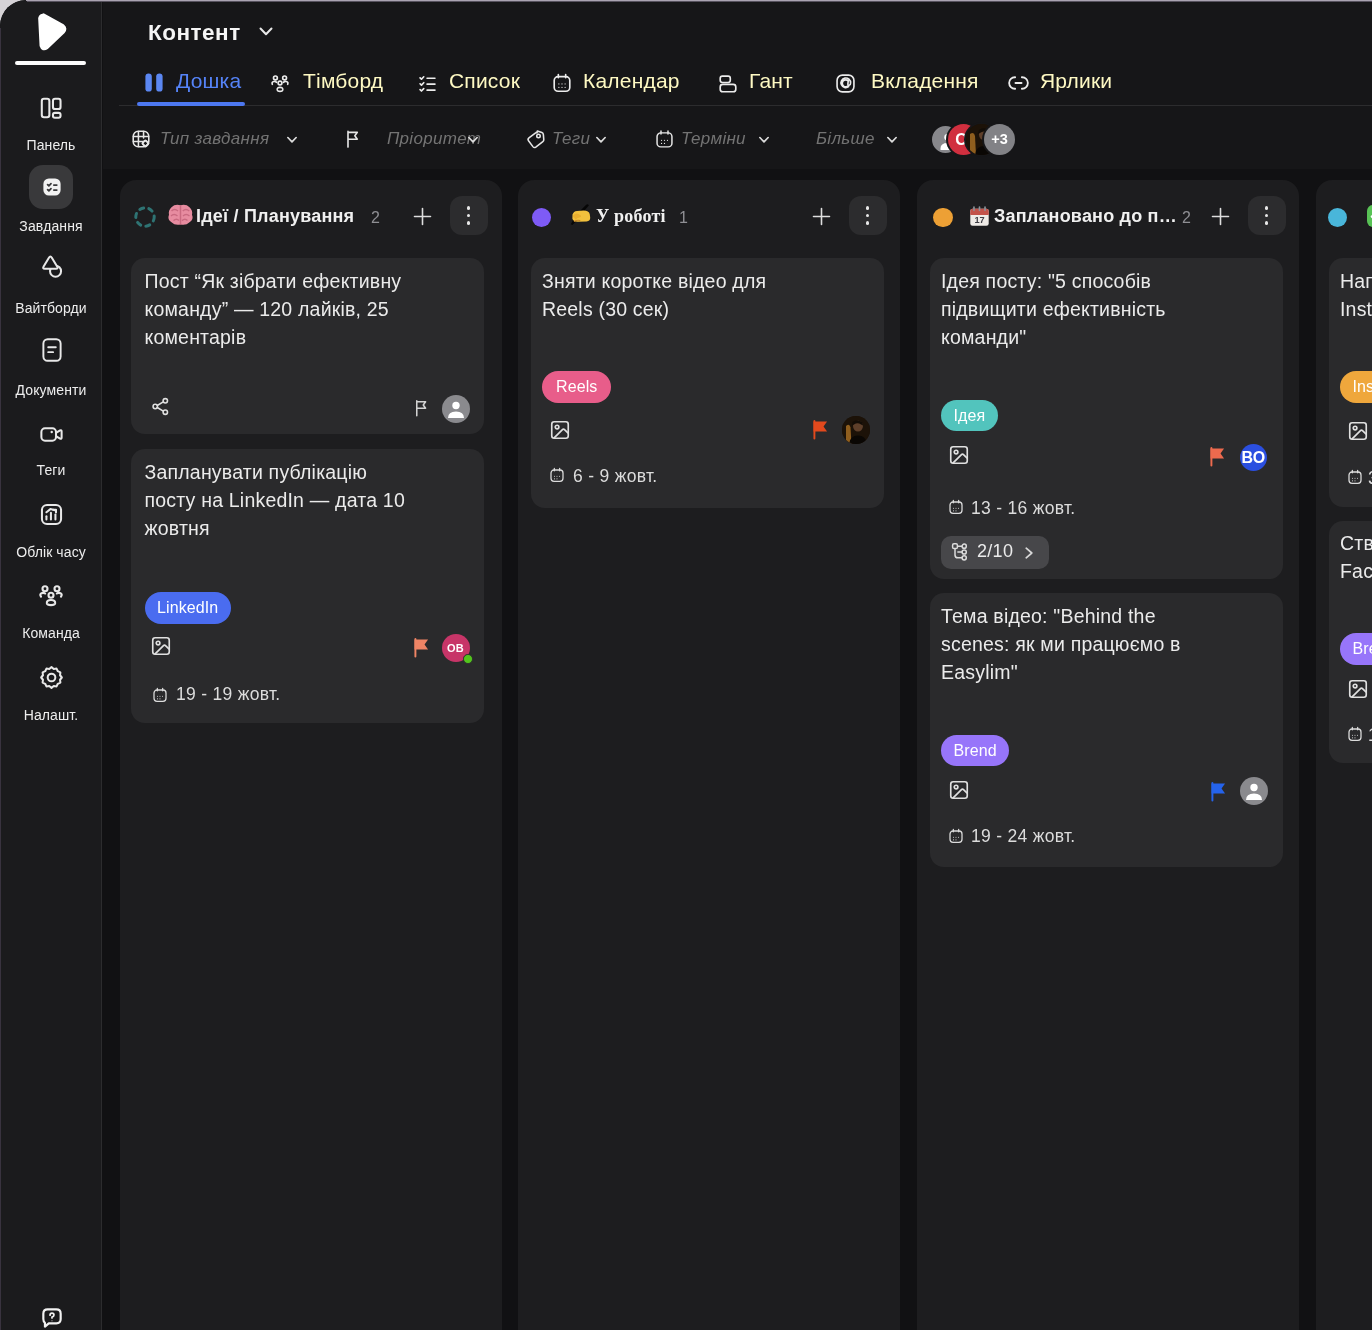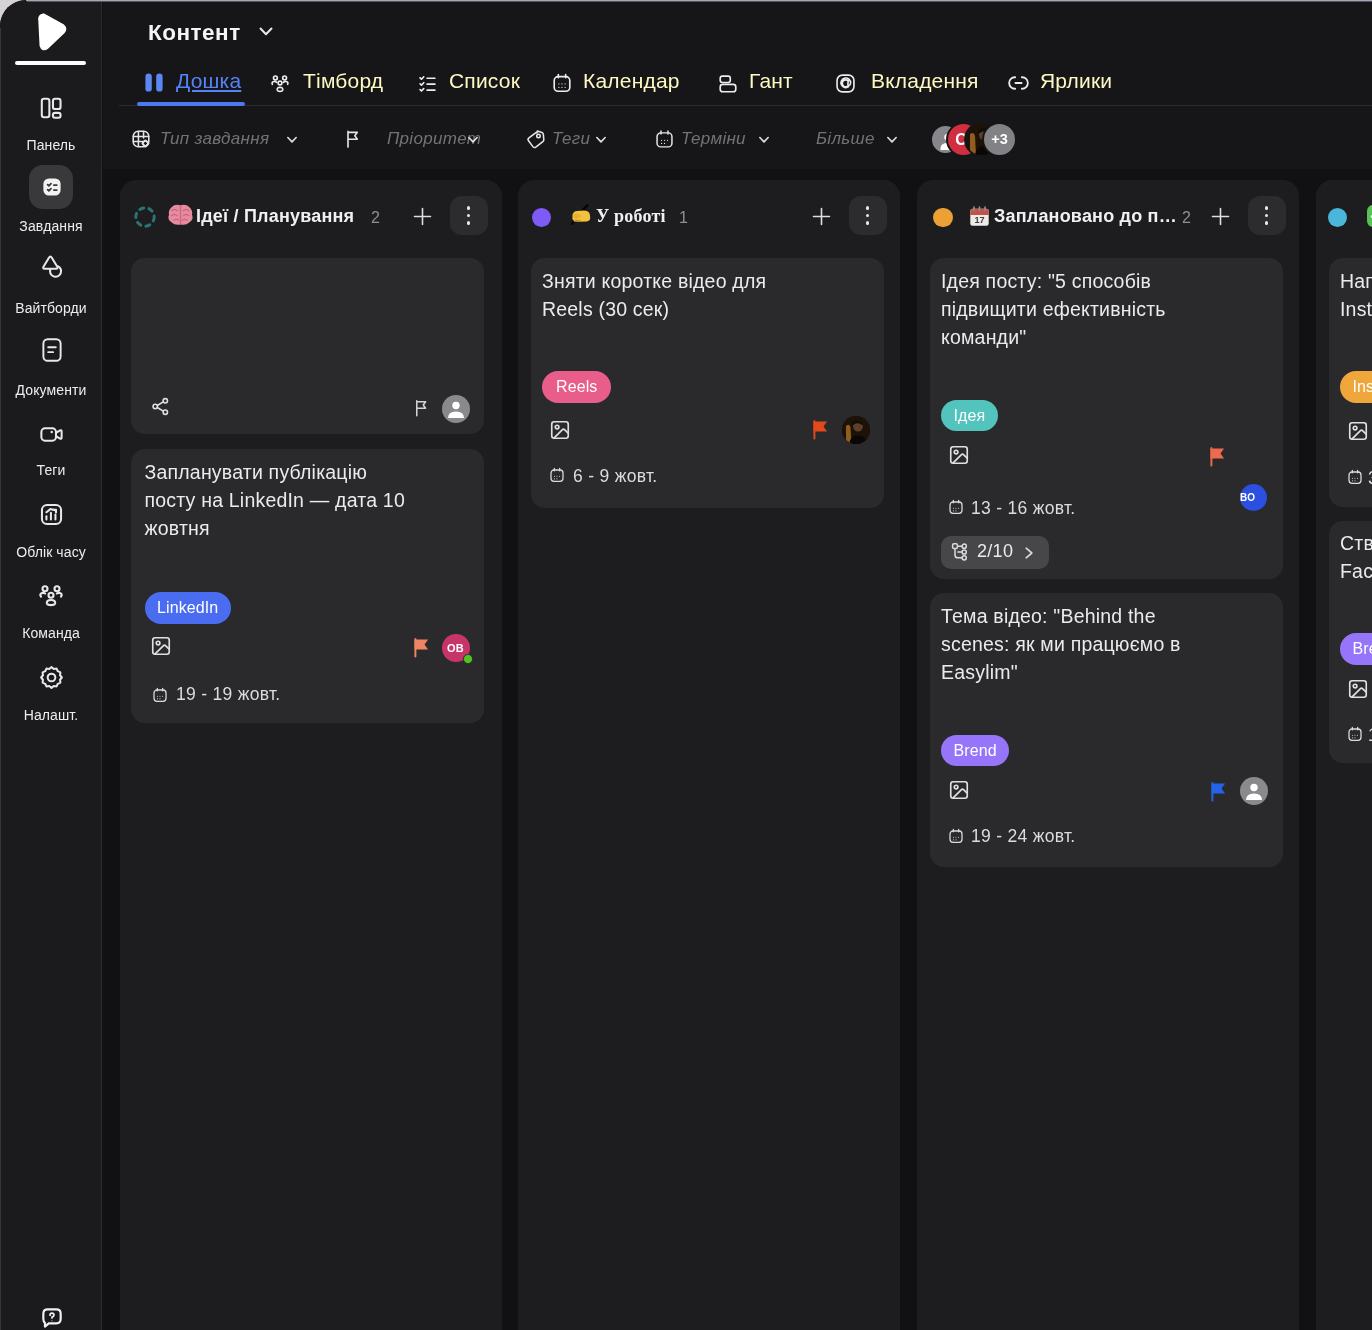--- a/index.html
+++ b/index.html
@@ -93,20 +93,21 @@
       <div class="dot" style="top:25px;"></div>
     </div>
 
   <div class="abs" style="left:1327.5px; top:207.5px; width:19.5px; height:19.5px; border-radius:50%; background:#49b6da;"></div>
   <svg class="abs" style="left:1366px; top:204px;" width="24" height="24" viewBox="0 0 24 24">
       <rect x="1" y="1" width="22" height="22" rx="6" fill="#58c255"></rect>
       <path d="M6 12.5 l4 4 L18 7" stroke="#fff" stroke-width="2.5" fill="none" stroke-linecap="round" stroke-linejoin="round"></path>
     </svg>
 
   <div class="card" style="left:130.5px; top:258px; height:176px;"></div>
+  <div class="ctitle" style="left:144.5px; top:267px;">Пост “Як зібрати ефективну<br>команду” — 120 лайків, 25<br>коментарів</div>
   <svg class="abs" style="left:150px; top:396px;" width="21" height="21" viewBox="0 0 24 24" fill="none" stroke="#e0e0e0" stroke-width="1.8" stroke-linecap="round" stroke-linejoin="round">
     <circle cx="6" cy="12" r="2.5"></circle>
       <circle cx="17.5" cy="5.5" r="2.5"></circle>
       <circle cx="17.5" cy="18.5" r="2.5"></circle>
     <path d="M8.3 10.8 L15.2 6.7 M8.3 13.2 L15.2 17.3"></path>
   </svg>
   <svg class="abs" style="left:413px; top:398px;" width="18" height="20" viewBox="0 0 20 21" fill="none" stroke="#d4d4d4" stroke-width="1.7" stroke-linecap="round" stroke-linejoin="round">
     <path d="M4.2 2.5 v16.5 M4.2 3.5 h9.8 l-2.6 3.6 2.6 3.6 h-9.8"></path>
   </svg>
   <div class="avatar" style="left:441.5px; top:395px; background:#8a8a8e;">
@@ -178,21 +179,21 @@
   <div class="pill" style="left:941px; top:400px; background:#52c4bd; height:31px; line-height:31px;">Ідея</div>
   <svg class="abs" style="left:948px; top:444px;" width="22" height="22" viewBox="0 0 24 24" fill="none" stroke="#e0e0e0" stroke-width="1.8" stroke-linecap="round" stroke-linejoin="round">
     <rect x="3" y="3" width="18" height="18" rx="2.6"></rect>
       <circle cx="8.8" cy="8.8" r="2"></circle>
       <path d="M20.6 15.2 l-3.4-3.4 q-1.4-1.4-2.8 0 L5.6 20.6"></path>
   </svg>
   <svg class="abs" style="left:1208px; top:446px;" width="17.5" height="20.5" viewBox="0 0 18 21">
     <path d="M3.5 20 V2" stroke="#ed6a4e" stroke-width="2" stroke-linecap="round" fill="none"></path>
     <path d="M2.6 2.5 h13.9 l-3.6 5.2 3.6 5.2 h-13.9 Z" fill="#ed6a4e"></path>
   </svg>
-  <div class="avatar" style="left:1240px; top:444px; width:27px; height:27px; background:#2b4fe0; color:#fff; font-size:10px; font-weight:700; text-align:left; line-height:27px; letter-spacing:0.3px;margin-top:40px;">ВО</div>
+  <div class="avatar" style="left:1240px; top:444px; width:27px; height:27px; background:#2b4fe0; color:#fff; font-size:16px; font-weight:700; text-align:center; line-height:27px; letter-spacing:0.3px;">ВО</div>
   <svg class="abs" style="left:948px; top:498.5px;" width="16" height="16" viewBox="0 0 24 24" fill="none" stroke="#dcdcdc" stroke-width="1.9" stroke-linecap="round" stroke-linejoin="round">
     <rect x="3" y="4.5" width="18" height="17" rx="4.5"></rect>
     <path d="M8 2.2 v3.6 M16 2.2 v3.6"></path>
     <circle cx="8.2" cy="14" r="0.8" fill="#dcdcdc" stroke="none"></circle>
       <circle cx="12" cy="14" r="0.8" fill="#dcdcdc" stroke="none"></circle>
       <circle cx="15.8" cy="14" r="0.8" fill="#dcdcdc" stroke="none"></circle>
     <circle cx="8.2" cy="17.8" r="0.8" fill="#dcdcdc" stroke="none"></circle>
       <circle cx="12" cy="17.8" r="0.8" fill="#dcdcdc" stroke="none"></circle>
   </svg>
   <div class="cdate" style="left:971px; top:498px;">13 - 16 жовт.</div>
@@ -361,21 +362,21 @@
     <svg class="abs" style="left:155px; top:26px;" width="16" height="11" viewBox="0 0 16 11" fill="none" stroke="#e8e8e8" stroke-width="2" stroke-linecap="round" stroke-linejoin="round">
         <path d="M2.5 2.5 L8 8.3 L13.5 2.5"></path>
       </svg>
 
     <div class="abs" style="left:16px; top:105px; width:1253px; height:1px; background:#2c2c2e;"></div>
 
     <svg class="abs" style="left:42px; top:72.5px;" width="18" height="19" viewBox="0 0 18 19" fill="#5b87f2">
         <rect x="0.4" y="0.4" width="6.4" height="18.2" rx="3.2"></rect>
         <rect x="11.2" y="0.4" width="6.4" height="18.2" rx="3.2"></rect>
       </svg>
-    <div class="tabtxt" style="left:73px; top:69px; color:#5583f7;text-decoration:underline;">Дошка</div>
+    <div class="tabtxt" style="left:73px; top:69px; color:#5583f7;">Дошка</div>
     <div class="abs" style="left:34px; top:101.5px; width:108px; height:4.5px; background:#4d78f0; border-radius:3px;"></div>
 
     <svg class="abs" style="left:166px; top:72px;" width="22" height="22" viewBox="0 0 24 24" fill="none" stroke="#ececec" stroke-width="1.8" stroke-linecap="round" stroke-linejoin="round">
       <circle cx="7" cy="6.5" r="2.1"></circle>
         <circle cx="17" cy="6.5" r="2.1"></circle>
         <circle cx="12" cy="12" r="2.1"></circle>
       <path d="M3.6 13.4 q-0.9-2.4 1.6-3 q2-0.4 2.9 0.8"></path>
         <path d="M20.4 13.4 q0.9-2.4-1.6-3 q-2-0.4-2.9 0.8"></path>
       <path d="M9 19.6 q-0.5-2.9 3-2.9 q3.5 0 3 2.9 q-0.4 1.6-3 1.6 q-2.6 0-3-1.6 Z"></path>
     </svg>

